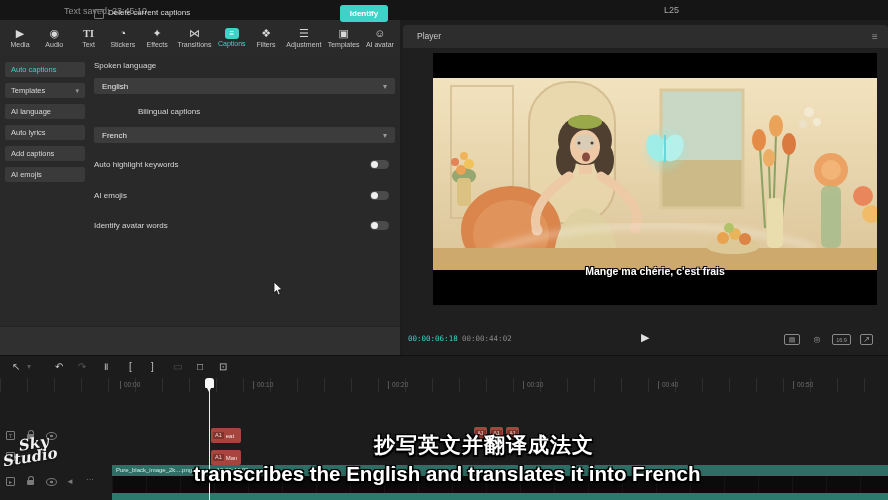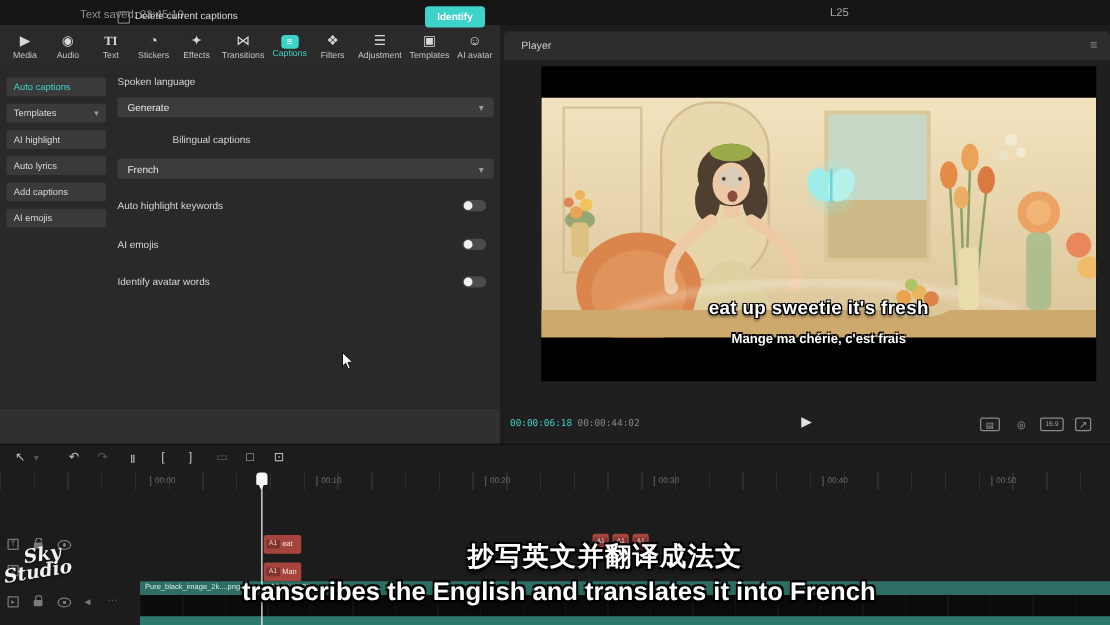--- a/index.html
+++ b/index.html
@@ -171,35 +171,35 @@
   <div class="abs" id="leftpanel"></div>
 
   <div class="chip active" style="top:62px;">
     <span>Auto captions</span>
   </div>
   <div class="chip" style="top:83px;">
     <span>Templates</span>
     <span class="caret">▾</span>
   </div>
   <div class="chip" style="top:104px;">
-    <span>AI highlight</span>
+    <span>AI language</span>
   </div>
   <div class="chip" style="top:125px;align-items:center;">
     <span>Auto lyrics</span>
   </div>
   <div class="chip" style="top:146px;">
     <span>Add captions</span>
   </div>
   <div class="chip" style="top:167px;">
     <span>AI emojis</span>
   </div>
 
   <div class="fieldlabel" style="left:94px;top:61px;">Spoken language</div>
   <div class="dropdown" style="top:78px;">
-    <span>Generate</span>
+    <span>English</span>
     <span class="caret">▾</span>
   </div>
 
   <div class="fieldlabel" style="left:94px;top:107px;margin-left:44px;">Bilingual captions</div>
   <div class="dropdown" style="top:127px;">
     <span>French</span>
     <span class="caret">▾</span>
   </div>
 
   <div class="fieldlabel" style="left:94px;top:160px;">Auto highlight keywords</div>
@@ -298,21 +298,20 @@
         <circle cx="384" cy="44" r="4" fill="#f2ecd8"></circle>
         <circle cx="370" cy="46" r="4" fill="#ece2cc"></circle>
       <circle cx="398" cy="92" r="17" fill="#ea9a58"></circle>
         <circle cx="398" cy="92" r="10" fill="#f2b070"></circle>
       <rect x="388" y="108" width="20" height="62" rx="6" fill="#9fb888" opacity="0.9"></rect>
       <rect x="334" y="120" width="16" height="50" rx="5" fill="#e8dcae"></rect>
       <circle cx="430" cy="118" r="10" fill="#e87a50"></circle>
         <circle cx="438" cy="136" r="9" fill="#f0b860"></circle>
       <rect width="444" height="192" fill="#f5dfae" opacity="0.12"></rect>
     </svg>
-    <div class="vidcap" id="vidcap-en">eat up sweetie it's fresh</div>
     <div class="vidcap" id="vidcap-fr">Mange ma chérie, c'est frais</div>
   </div>
 
   <div class="abs" id="tc-cur" style="top:334px;">00:00:06:18</div>
   <div class="abs" id="tc-dur" style="top:334px;">00:00:44:02</div>
   <div class="abs" id="playbtn" style="top:331px;">▶</div>
   <div class="ctl-ico" style="left:784px;top:334px;width:16px;font-size:7px;">▤</div>
   <div class="ctl-ico" style="left:810px;top:334px;width:14px;font-size:8px;border:none;">◎</div>
   <div class="ctl-ico" style="left:832px;top:334px;width:19px;font-size:5.5px;">16:9</div>
   <div class="ctl-ico" style="left:860px;top:334px;width:13px;font-size:8px;">↗</div>

